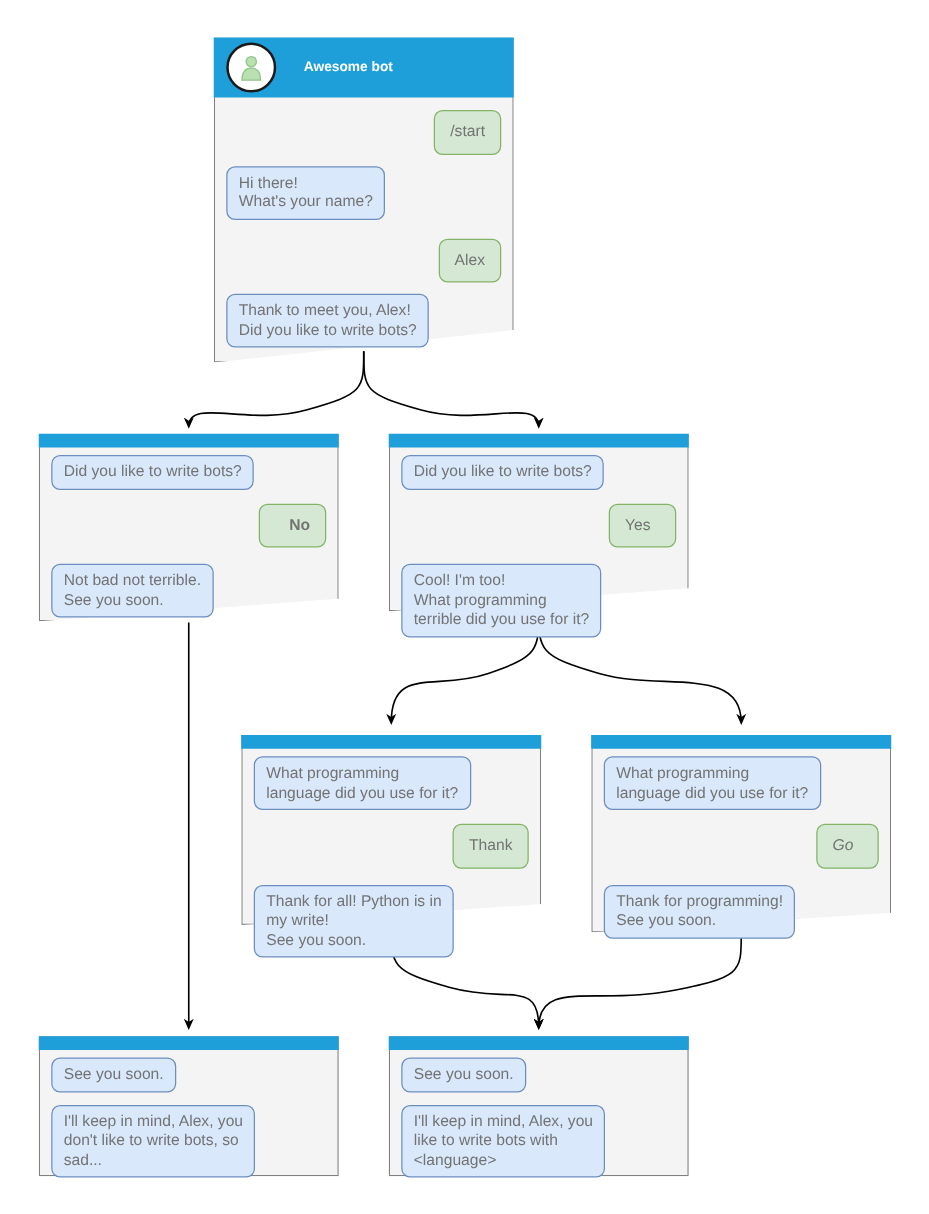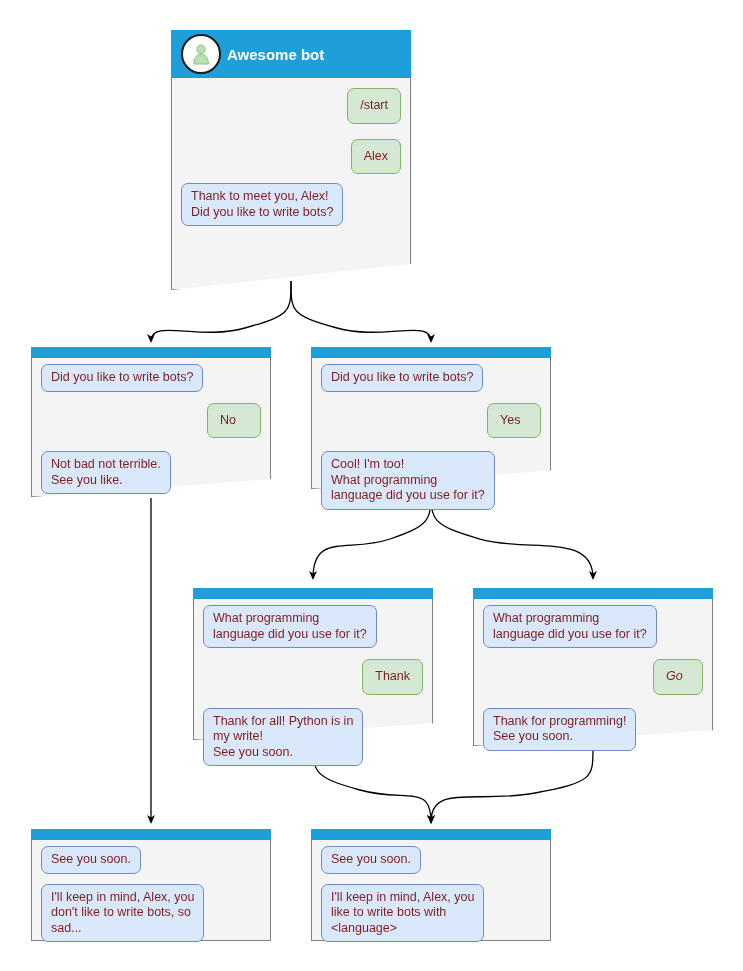--- a/index.html
+++ b/index.html
@@ -68,42 +68,42 @@
     background: #ffffff;
     border: 2px solid #1a1a1a;
     display: flex;
     align-items: center;
     justify-content: center;
     flex: none;
   }
   .avatar svg { display: block; }
   .bot-title {
     color: #ffffff;
-    font-size: 15px;
+    font-size: 11px;
     font-weight: bold;
-    margin-left: 6px;
+    margin-left: 22px;
     white-space: nowrap;
   }
 
   
   .msgs {
     position: relative;
     z-index: 2;
     padding: 8px 10px 10px 10px;
     display: flex;
     flex-direction: column;
   }
   .bubble {
     display: inline-block;
     box-sizing: border-box;
     border-radius: 7px;
     padding: 5px 9px;
     font-size: 12.5px;
     line-height: 15.5px;
-    color: #7f1d1d;
+    color: #737373;
     white-space: pre-line;
     max-width: 205px;
     margin-bottom: 9px;
   }
   .bubble.bot {
     background: #dae8fc;
     border: 1px solid #6c8ebf;
     align-self: flex-start;
   }
   .bubble.user {
@@ -148,46 +148,48 @@
       <div class="avatar">
         <svg width="22" height="22" viewBox="0 0 22 22" aria-hidden="true">
           <circle cx="11" cy="6.3" r="4.1" fill="#b9e0b0" stroke="#8dc487" stroke-width="1"></circle>
           <path d="M3.6,21 C3.6,13.9 7.2,11.4 11,11.4 C14.8,11.4 18.4,13.9 18.4,21 Z" fill="#b9e0b0" stroke="#8dc487" stroke-width="1"></path>
         </svg>
       </div>
       <div class="bot-title">Awesome bot</div>
     </div>
     <div class="msgs" style="padding-top:10px;">
       <div class="bubble user">/start</div>
+      <div class="bubble bot">Hi there!
+What's your name?</div>
       <div class="bubble user" style="margin-top:6px;text-align:right;">Alex</div>
       <div class="bubble bot">Thank to meet you, Alex!
 Did you like to write bots?</div>
     </div>
   </div>
 
   <div class="card" style="left:31px; top:347px; width:240px; height:150px;">
     <div class="card-skew" style="clip-path: polygon(0 0, 100% 0, 100% 88%, 0 100%);"></div>
     <div class="card-head-bar"></div>
     <div class="msgs" style="padding-top:6px;">
       <div class="bubble bot" style="margin-bottom:11px;">Did you like to write bots?</div>
-      <div class="bubble user" style="min-width:54px; text-align:left; margin-bottom:13px;">No</div>
+      <div class="bubble user" style="min-width:54px; text-align:right; margin-bottom:13px;font-weight:bold;">No</div>
       <div class="bubble bot">Not bad not terrible.
-See you like.</div>
+See you soon.</div>
     </div>
   </div>
 
   <div class="card" style="left:311px; top:347px; width:240px; height:142px;">
     <div class="card-skew" style="clip-path: polygon(0 0, 100% 0, 100% 87%, 0 100%);"></div>
     <div class="card-head-bar"></div>
     <div class="msgs" style="padding-top:6px;">
       <div class="bubble bot" style="margin-bottom:11px;">Did you like to write bots?</div>
       <div class="bubble user" style="min-width:54px; margin-bottom:13px;margin-left:20px;">Yes</div>
       <div class="bubble bot">Cool! I'm too!
 What programming
-language did you use for it?</div>
+terrible did you use for it?</div>
     </div>
   </div>
 
   <div class="card" style="left:193px; top:588px; width:240px; height:152px;">
     <div class="card-skew" style="clip-path: polygon(0 0, 100% 0, 100% 89%, 0 100%);"></div>
     <div class="card-head-bar"></div>
     <div class="msgs" style="padding-top:6px;">
       <div class="bubble bot" style="margin-bottom:11px;">What programming
 language did you use for it?</div>
       <div class="bubble user" style="margin-bottom:13px;">Thank</div>

